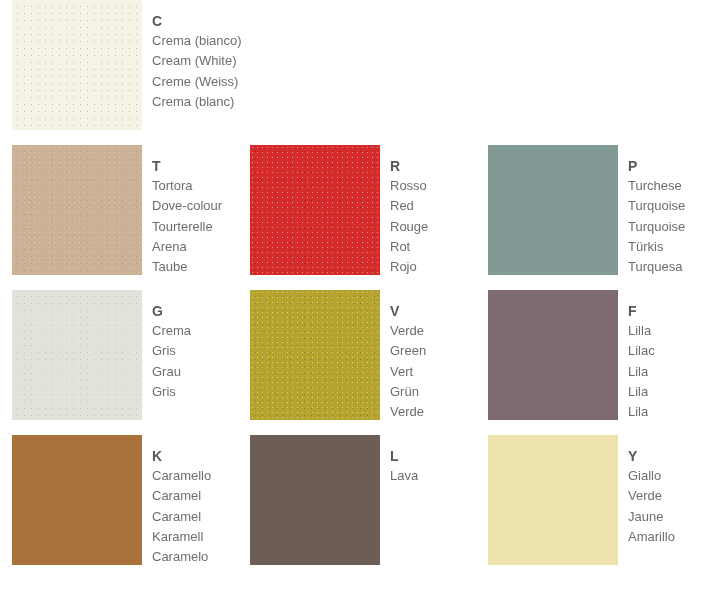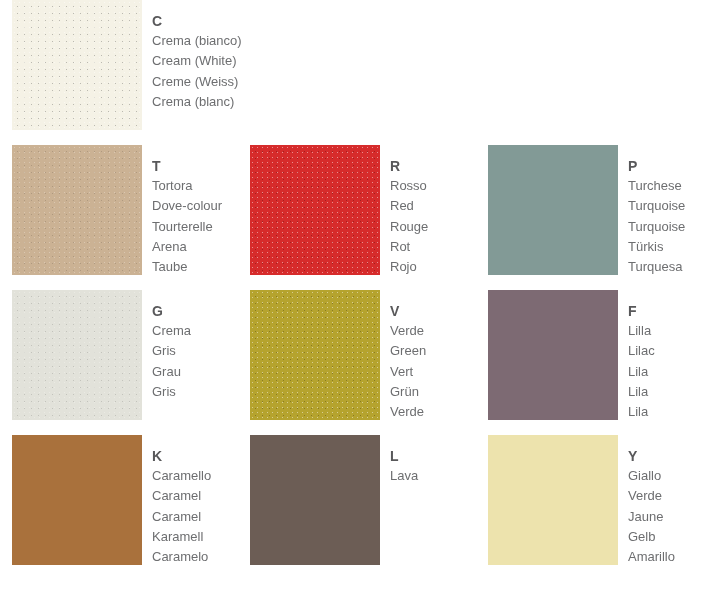--- a/index.html
+++ b/index.html
@@ -238,19 +238,18 @@
       <div class="swatch-cell">
         <div class="swatch-chip" style="background-color: rgb(237, 227, 173);">
           <div class="grain"></div>
         </div>
         <div class="swatch-text">
           <div class="swatch-code">Y</div>
           <ul class="swatch-names">
             <li>Giallo</li>
             <li>Verde</li>
             <li>Jaune</li>
-            <li>Gelb</li>
             <li>Amarillo</li>
           </ul>
         </div>
       </div>
     </div>
   </div>
 
 </body></html>

